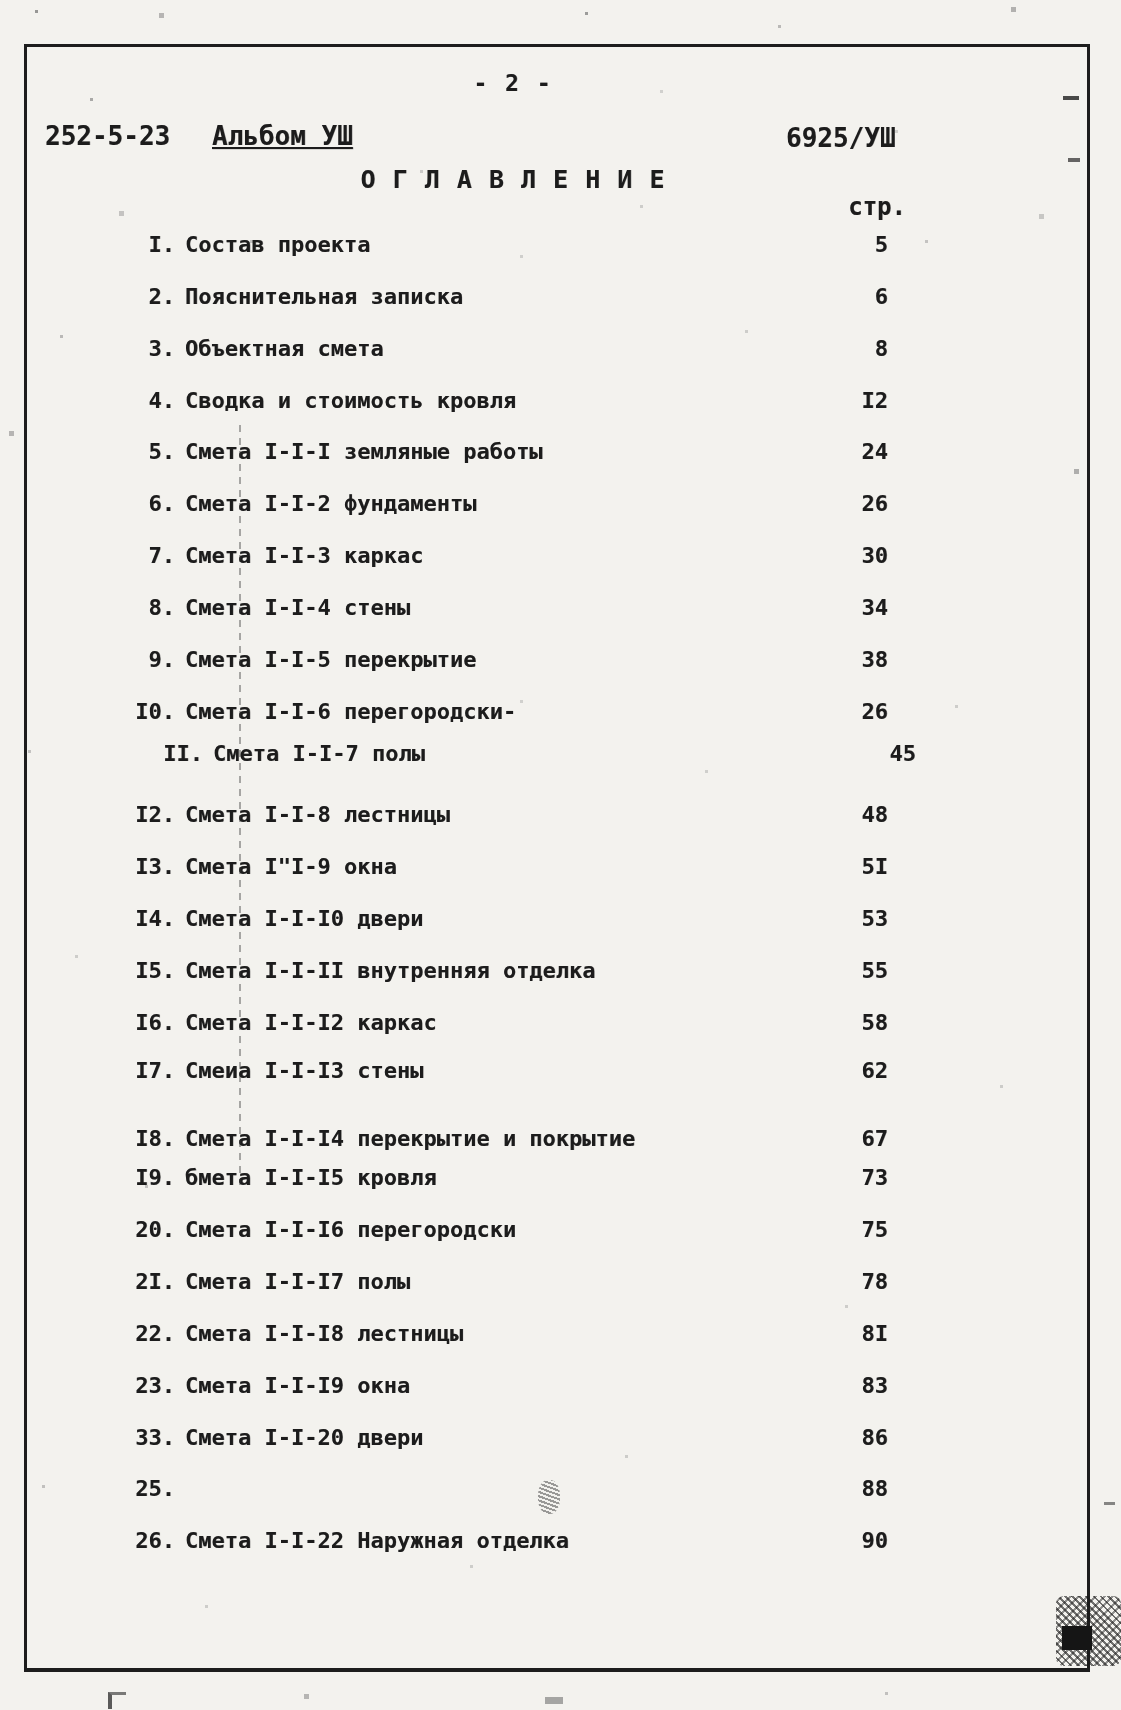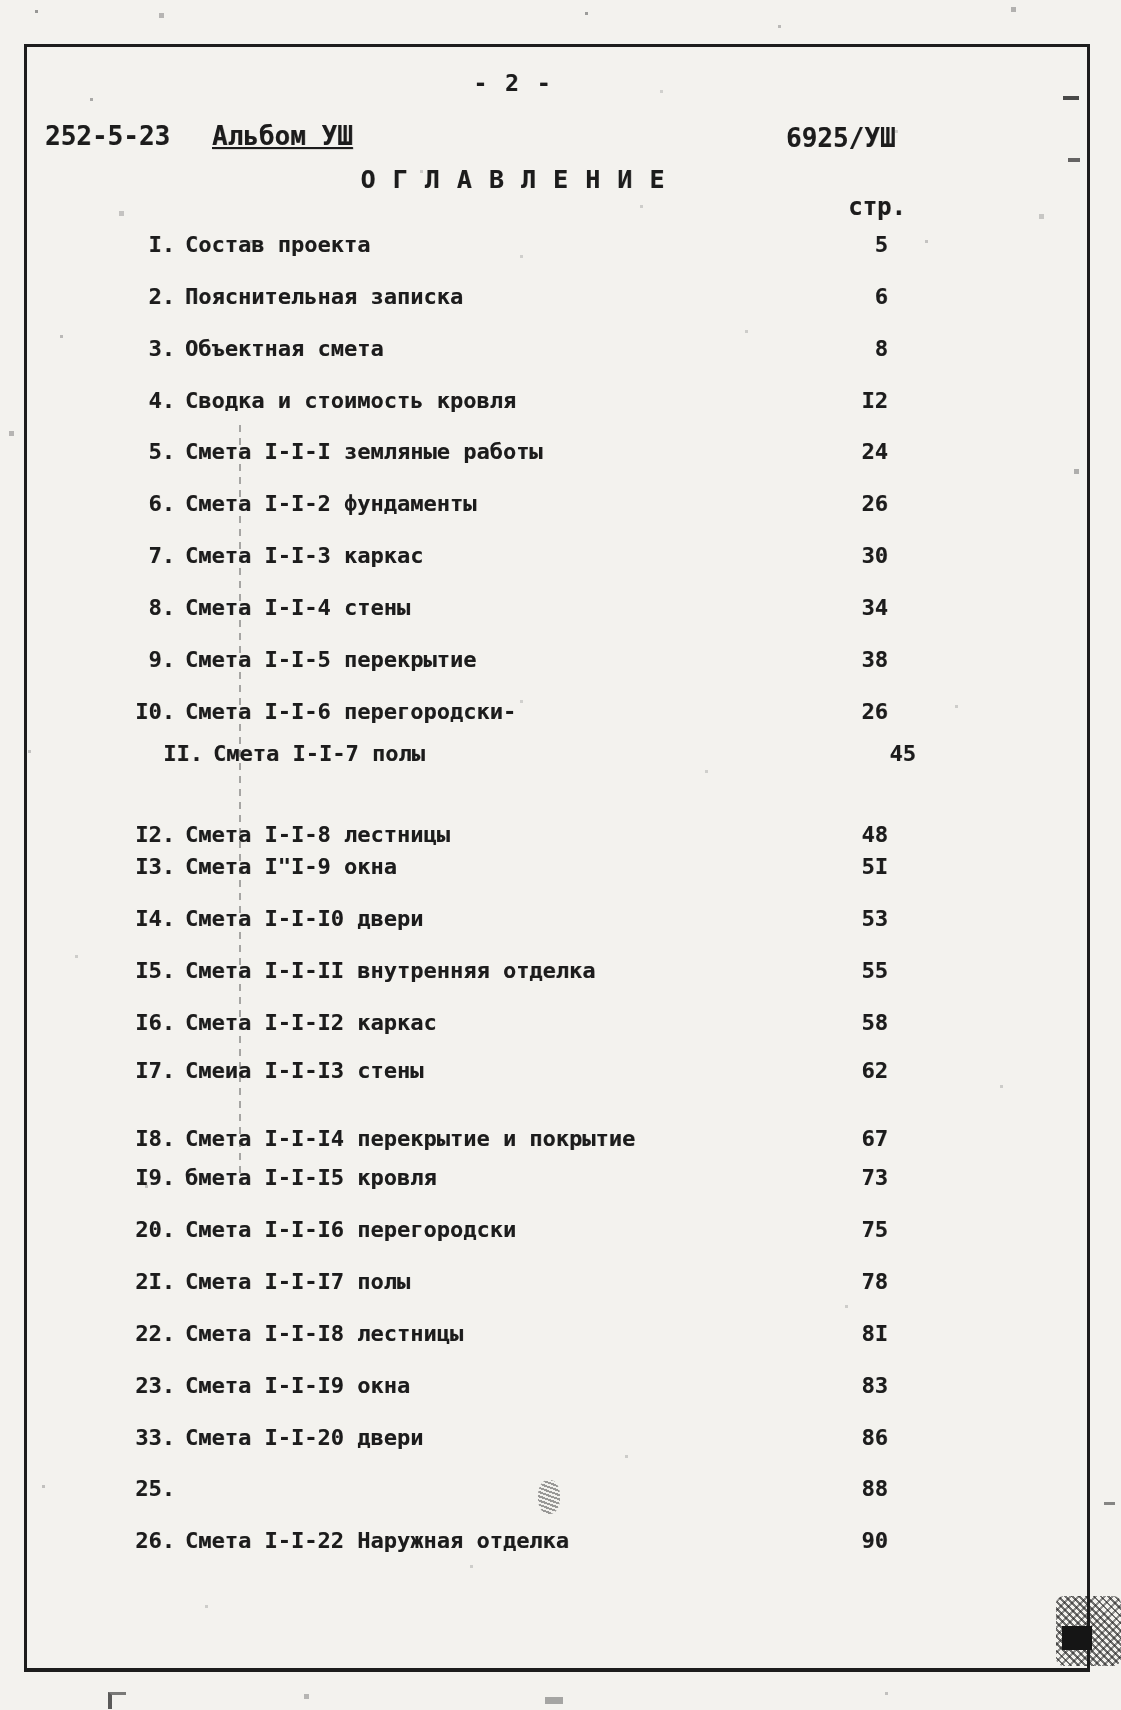--- a/index.html
+++ b/index.html
@@ -135,21 +135,21 @@
       <div class="row" style="top: 698.65px;">
         <span class="num">I0.</span>
         <span class="desc">Смета I-I-6 перегородски-</span>
         <span class="pg">26</span>
       </div>
       <div class="row" style="top: 741px; margin-left: 28px;">
         <span class="num">II.</span>
         <span class="desc">Смета I-I-7 полы</span>
         <span class="pg">45</span>
       </div>
-      <div class="row" style="top: 802.35px; margin-top: 20px;">
+      <div class="row" style="top: 802.35px;">
         <span class="num">I2.</span>
         <span class="desc">Смета I-I-8 лестницы</span>
         <span class="pg">48</span>
       </div>
       <div class="row" style="top: 854.2px;">
         <span class="num">I3.</span>
         <span class="desc">Смета I"I-9 окна</span>
         <span class="pg">5I</span>
       </div>
       <div class="row" style="top: 906.05px;">

